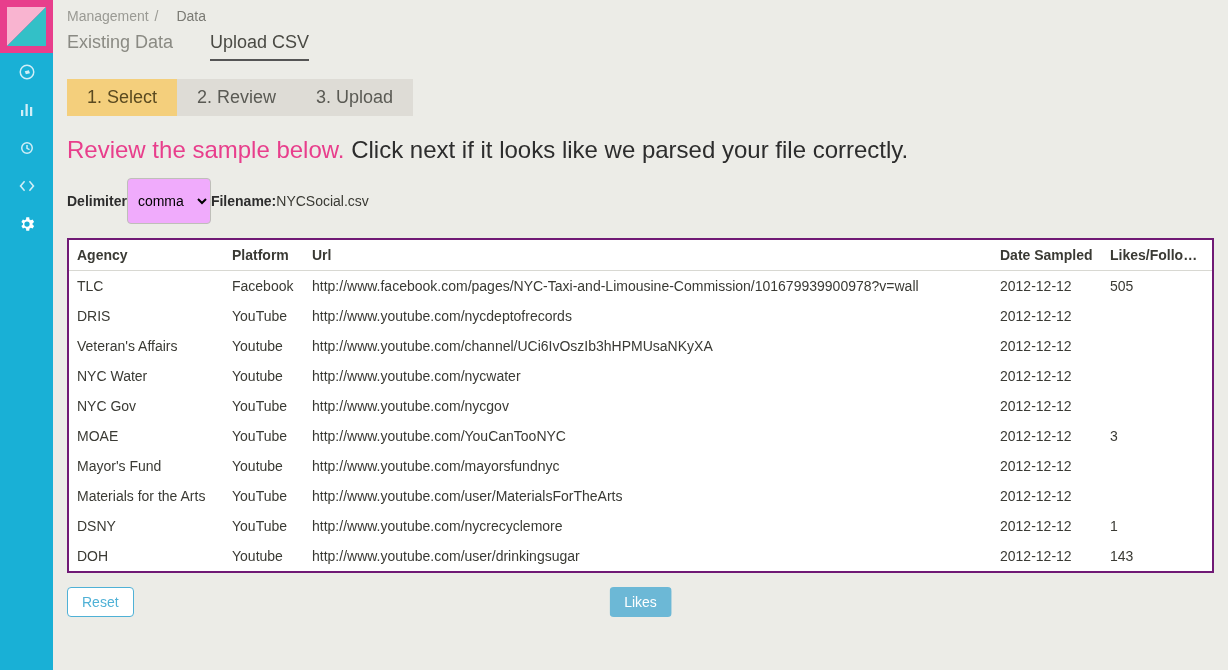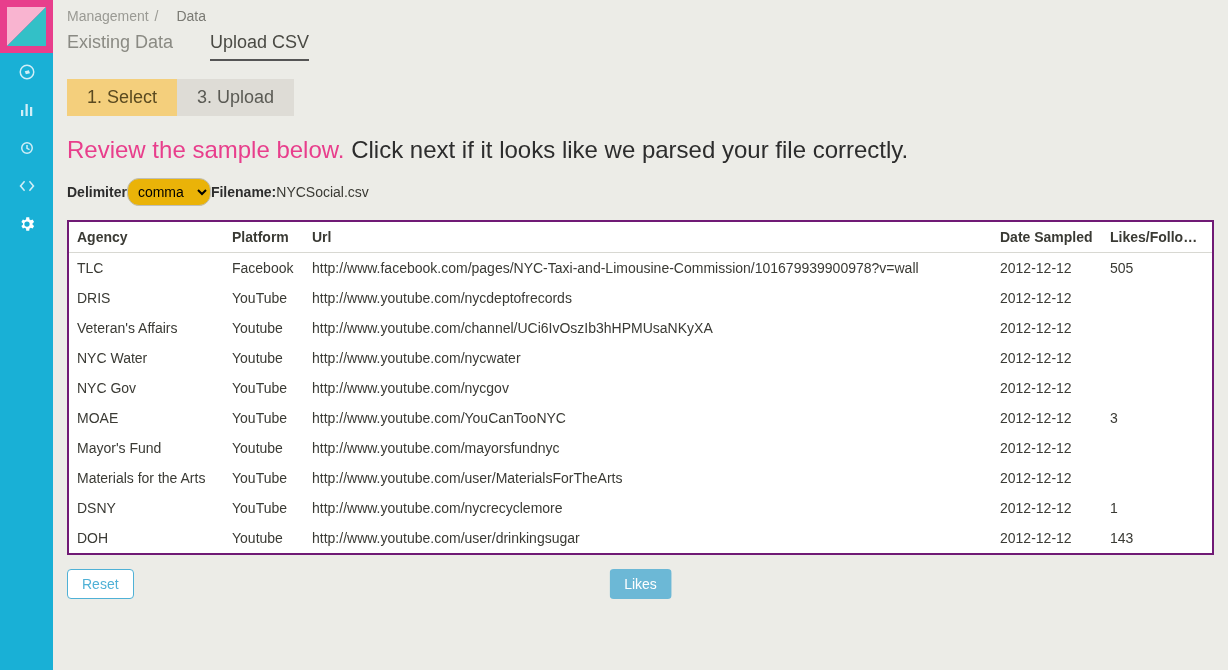--- a/index.html
+++ b/index.html
@@ -87,24 +87,24 @@
   .settings-row {
     display: flex;
     align-items: center;
     gap: 0;
     padding: 0 14px 14px 14px;
     font-size: 14px;
   }
   .settings-row .lbl { font-weight: 600; }
   .settings-row select {
     font-size: 14px;
-    padding: 4px 6px;
+    padding: 13px 6px;
     border: 1px solid #bfbfb9;
-    border-radius: 12px;
-    background: #eab308;
+    border-radius: 4px;
+    background: #f0abfc;
     min-width: 84px;
   }
   .settings-row .fname { color: #3a3a34; }
   .table-wrap {
     margin: 0 14px;
     border: 2px solid #701a75;
     background: #ffffff;
   }
   table { width: 100%; border-collapse: collapse; table-layout: fixed; }
   th, td {
@@ -199,20 +199,21 @@
       <span class="current">Data</span>
     </div>
 
     <div class="tabs">
       <div class="tab">Existing Data</div>
       <div class="tab active">Upload CSV</div>
     </div>
 
     <div class="steps">
       <div class="step current">1. Select</div>
+      <div class="step">2. Review</div>
       <div class="step">3. Upload</div>
     </div>
 
     <div class="review-line">
       <span class="highlight">Review the sample below.</span>
       <span>Click next if it looks like we parsed your file correctly.</span>
     </div>
 
     <div class="settings-row">
       <span class="lbl">Delimiter</span>

